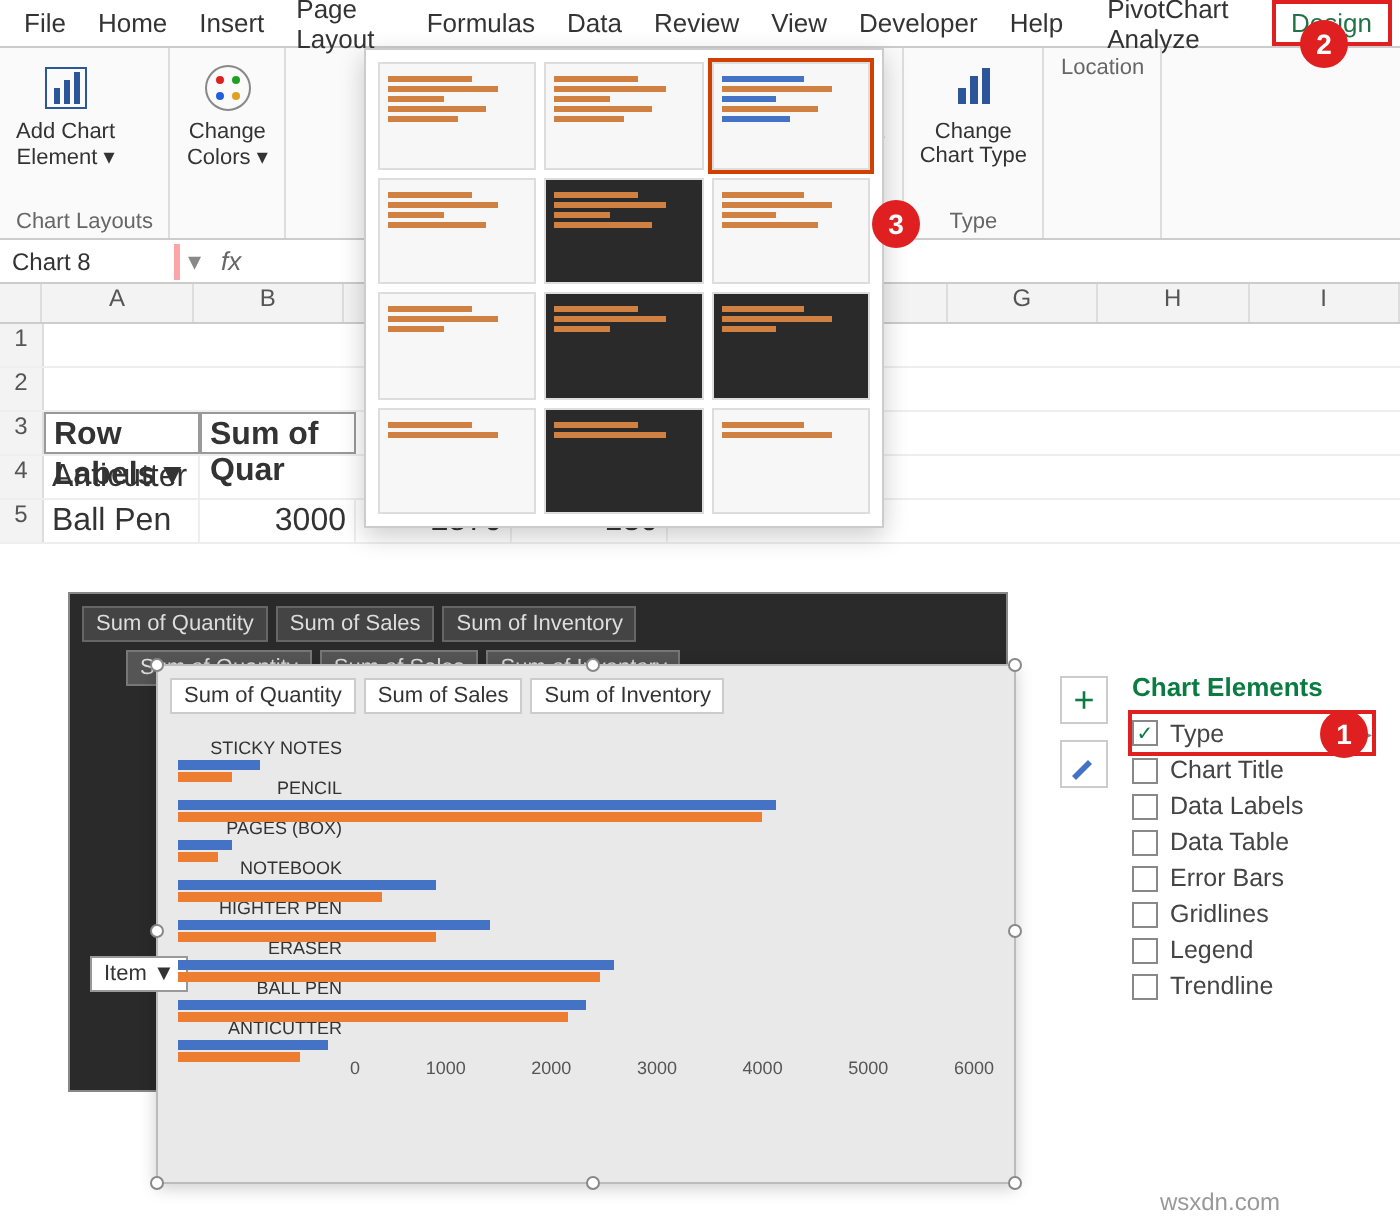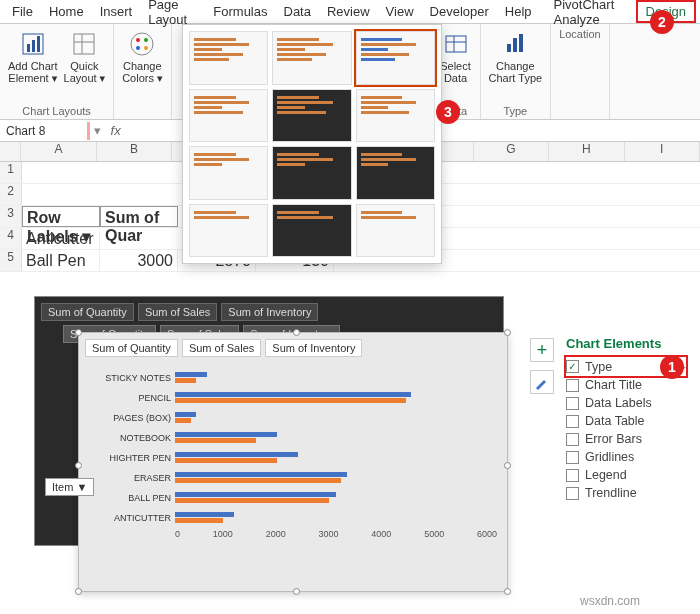--- a/index.html
+++ b/index.html
@@ -36,21 +36,21 @@
     .row-num { width: 22px; text-align: center; background: #f3f3f3; border-right: 1px solid #ddd; font-size: 12px; color: #555; }
     .cell { width: 78px; padding: 2px 4px; border-right: 1px solid #eee; font-size: 16px; }
     .pivot-header { font-weight: bold; border: 1px solid #999; }
     
     .chart-stack { position: absolute; top: 296px; left: 34px; }
     .chart-back { position: absolute; width: 470px; height: 250px; background: #2a2a2a; border: 1px solid #888; }
     .chart-main { position: absolute; top: 36px; left: 44px; width: 430px; height: 260px; background: #e9e9e9; border: 1px solid #bbb; box-shadow: 0 2px 8px rgba(0,0,0,.2); }
     .chart-tabs { display: flex; gap: 4px; padding: 6px; }
     .chart-tabs span { background: #fff; border: 1px solid #ccc; padding: 2px 6px; font-size: 11px; }
     .chart-area { position: relative; padding: 6px 10px; height: 210px; }
-    .bar-row { display: flex; align-items: center; height: 18px; margin-bottom: 2px; }
+    .bar-row { display: flex; height: 18px; margin-bottom: 2px; flex-direction: column; }
     .bar-label { width: 86px; text-align: right; font-size: 9px; color: #333; padding-right: 4px; }
     .bar-group { flex: 1; position: relative; height: 14px; }
     .bar1 { position: absolute; top: 1px; height: 5px; background: #4472c4; }
     .bar2 { position: absolute; top: 7px; height: 5px; background: #ed7d31; }
     .axis { display: flex; font-size: 9px; color: #555; margin-left: 86px; justify-content: space-between; }
     .item-dd { position: absolute; top: 145px; left: -34px; background: #fff; border: 1px solid #999; padding: 2px 6px; font-size: 11px; }
     .dark-tabs { display: flex; gap: 4px; padding: 6px; }
     .dark-tabs span { background: #444; color: #ddd; border: 1px solid #666; padding: 2px 6px; font-size: 11px; }
     .dark-tabs2 { position: absolute; top: 22px; left: 22px; display: flex; gap: 4px; padding: 6px; }
     .dark-tabs2 span { background: #555; color: #ddd; border: 1px solid #777; padding: 2px 6px; font-size: 11px; }
@@ -99,31 +99,20 @@
             <svg width="28" height="28">
               <rect x="4" y="4" width="20" height="20" fill="none" stroke="#2b579a"></rect>
               <rect x="8" y="14" width="3" height="8" fill="#2b579a"></rect>
               <rect x="13" y="10" width="3" height="12" fill="#2b579a"></rect>
               <rect x="18" y="6" width="3" height="16" fill="#2b579a"></rect>
             </svg>
           </div>
         <span style="white-space:pre;">Add Chart
 Element ▾</span>
       </div>
-      <div class="ribbon-btn">
-        <div class="icon">
-            <svg width="28" height="28">
-              <rect x="4" y="4" width="20" height="20" fill="none" stroke="#888"></rect>
-              <line x1="4" y1="12" x2="24" y2="12" stroke="#888"></line>
-              <line x1="12" y1="4" x2="12" y2="24" stroke="#888"></line>
-            </svg>
-          </div>
-        <span style="white-space:pre;">Quick
-Layout ▾</span>
-      </div>
     </div>
     <div class="ribbon-group-label">Chart Layouts</div>
   </div>
   <div class="ribbon-group">
     <div class="ribbon-btns">
       <div class="ribbon-btn">
         <div class="icon">
             <svg width="28" height="28">
               <circle cx="14" cy="14" r="11" fill="none" stroke="#888"></circle>
               <circle cx="10" cy="10" r="2" fill="#e02020"></circle>

